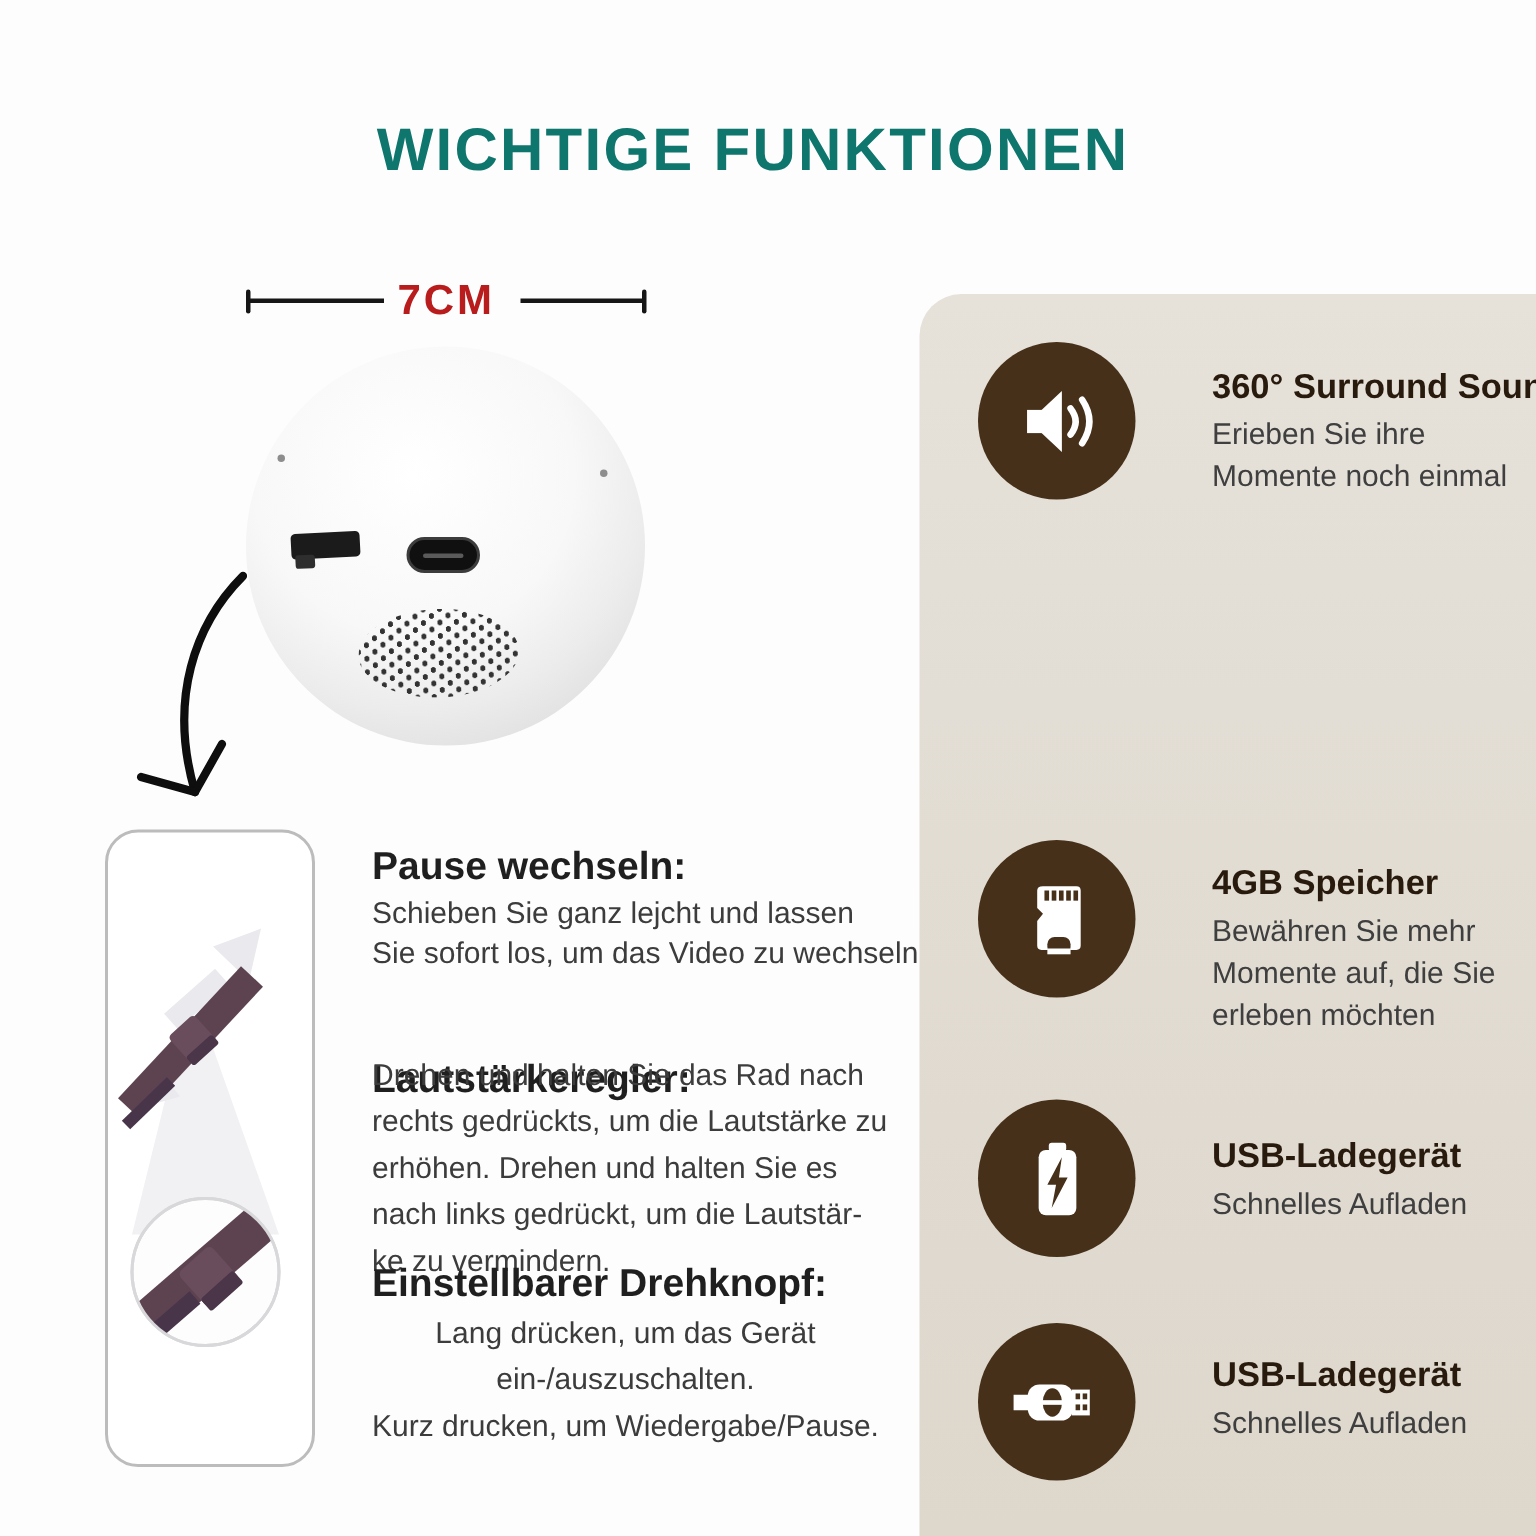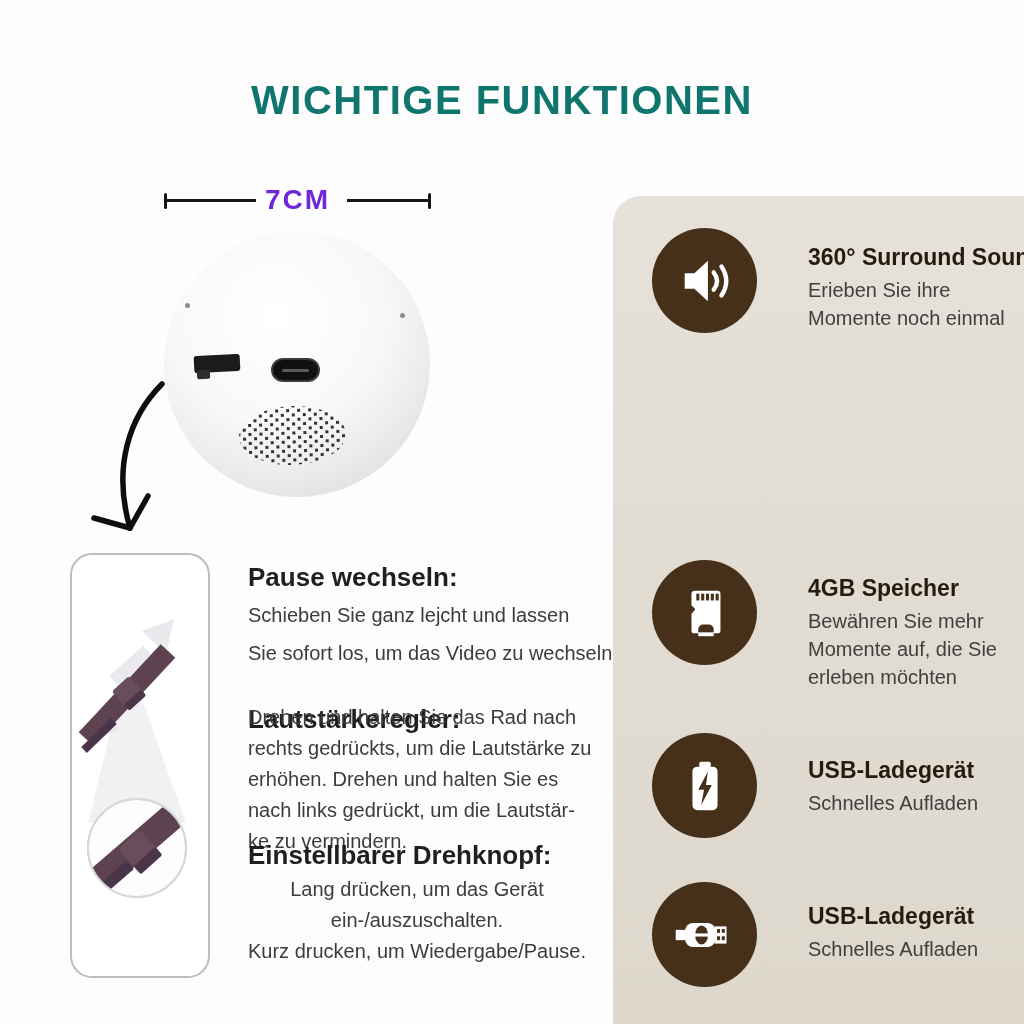--- a/index.html
+++ b/index.html
@@ -20,21 +20,21 @@
     font-size: 40px; font-weight: 800; letter-spacing: 1.5px;
     color: #0f766e;
   }
 
   
   .measure { left: 160px; top: 180px; width: 275px; height: 40px; }
   .measure .line { position: absolute; top: 19px; height: 3px; background: #161616; }
   .measure .cap  { position: absolute; top: 13px; width: 3px; height: 16px; background: #161616; border-radius: 2px; }
   .measure .mlabel {
     position: absolute; left: 0; right: 0; top: 4px; text-align: center;
-    font-size: 28px; font-weight: 800; letter-spacing: 2px; color: #6d28d9;
+    font-size: 28px; font-weight: 800; letter-spacing: 2px; color: #b91c1c;
   }
 
   
   .device {
     left: 164px; top: 231px; width: 266px; height: 266px;
     border-radius: 50%;
     background: radial-gradient(circle at 42% 32%, #ffffff 0%, #f8f8f8 45%, #ececec 66%, #dddddd 86%, #cccccc 100%);
   }
   .screw { width: 5px; height: 5px; border-radius: 50%; background: #8d8d8d; }
   .slider-slot {
@@ -72,21 +72,21 @@
     border: 2px solid #bcbcbc; border-radius: 22px;
     overflow: hidden;
   }
 
   
   .section-heading { font-size: 26px; font-weight: 800; color: #1f1f1f; }
   .section-body {
     font-size: 20px; color: #3c3c3c; line-height: 31px; white-space: pre-line;
   }
   .sec1-h { left: 248px; top: 562px; }
-  .sec1-b { left: 248px; top: 596px; line-height: 38px; }
+  .sec1-b { left: 248px; top: 596px; line-height: 27px; }
   .sec2-h { left: 248px; top: 668px; margin-top: 36px; }
   .sec2-b { left: 248px; top: 702px; }
   .sec3-h { left: 248px; top: 840px; }
   .sec3-b { left: 248px; top: 874px; text-align: center; }
 
   
   .feature-panel {
     left: 613px; top: 196px; width: 411px; height: 828px;
     background: linear-gradient(#e6e1d9, #ddd7cc);
     border-top-left-radius: 28px;

